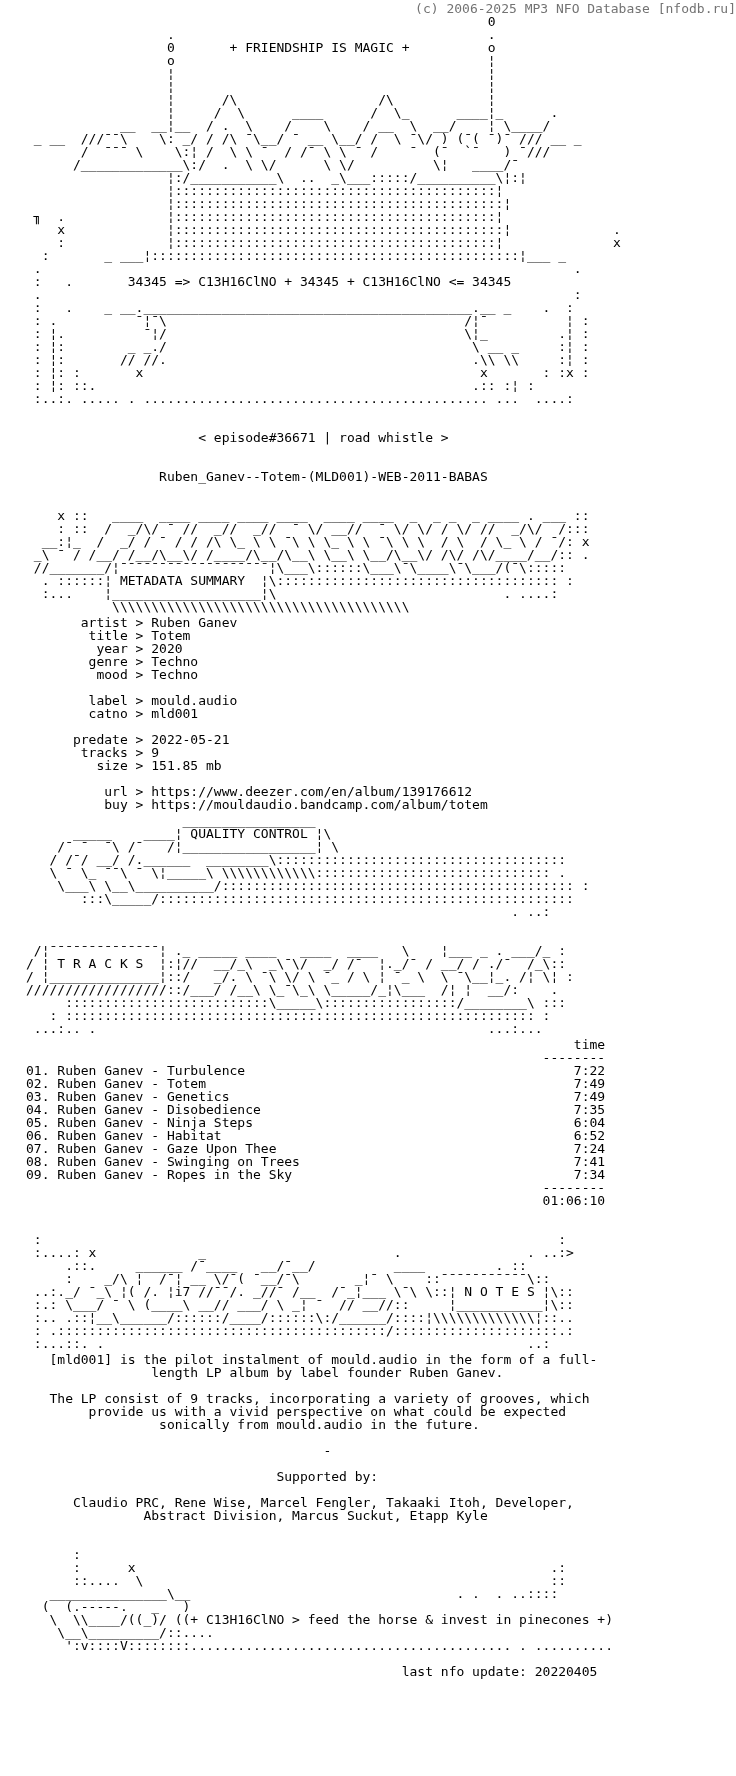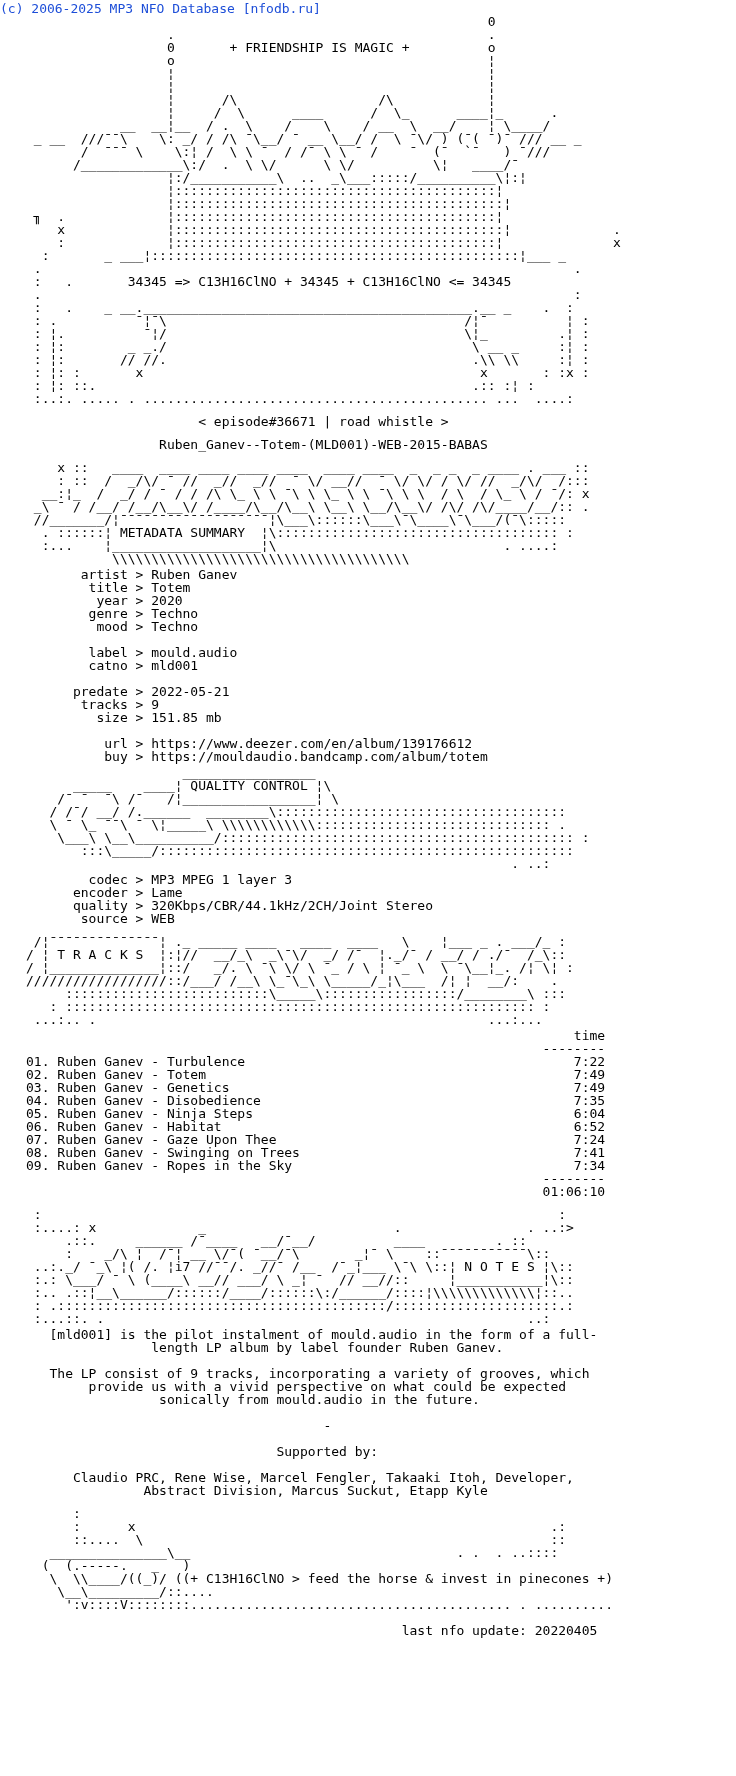--- a/index.html
+++ b/index.html
@@ -3,29 +3,29 @@
 <meta charset="utf-8">
 <style>
   html,body{margin:0;padding:0;background:#ffffff;}
   body{width:736px;min-height:1776px;}
   .page{
     font-family:"DejaVu Sans Mono", "Liberation Mono", monospace;
     font-size:13px;line-height:13px;color:#000000;
     padding-top:2px;
   }
   .notice{
-    color:#1d4ed8;text-align:left;white-space:pre;
+    color:#737373;text-align:right;white-space:pre;
     font-family:inherit;font-size:13px;line-height:13px;
   }
   pre{
     font-family:inherit;font-size:13px;line-height:13px;
     margin:0 0 0 26px;padding:0;white-space:pre;
   }
   .mt1{margin-top:3px}
-  .mt2{margin-top:10px}
+  .mt2{margin-top:26px}
 </style>
 </head>
 <body>
 
 <div class="page">
 
   <div class="notice">(c) 2006-2025 MP3 NFO Database [nfodb.ru]</div>
 
   <pre>                                                           0
                   .                                        .
@@ -54,21 +54,21 @@
  : .          ¯¦¯\                                      /¦¯          ¦ :
  : ¦.          ¯¦/                                      \¦_         .¦ :
  : ¦:        _ _./                                       \ __ _     :¦ :
  : ¦:       // //.                                       .\\ \\     :¦ :
  : ¦: :       x                                           x       : :x :
  : ¦: ::.                                                .:: :¦ :
  :..:. ..... . ............................................ ...  ....:</pre>
 
   <pre class="mt2">                      &lt; episode#36671 | road whistle &gt;</pre>
 
-  <pre class="mt2">                 Ruben_Ganev--Totem-(MLD001)-WEB-2015-BABAS</pre>
+  <pre class="mt2">                 Ruben_Ganev--Totem-(MLD001)-WEB-2011-BABAS</pre>
 
   <pre class="mt2">    x ::   ____  ____ ____ ____ ____  ____ ____  _  _ _  _ ____ . ___ ::
     : ::  /  _/\/ ¯ //  _//  _//  ¯ \/ __//  ¯ \/ \/ / \/ //  _/\/  /:::
   __:¦_  /  _/ / ¯ / / /\ \_ \ \ ¯\ \ \_ \ \ ¯\ \ \  / \  / \_ \ / ¯/: x
  _\ ¯ / /__/ /__/\__\/ /____/\__/\__\ \__\ \__/\__\/ /\/ /\/____/__/:: .
  //_______/¦¯¯¯¯¯¯¯¯¯¯¯¯¯¯¯¯¯¯¯¦\___\::::::\___\¯\____\¯\___/(¯\:::::
   . ::::::¦ METADATA SUMMARY  ¦\:::::::::::::::::::::::::::::::::::: :
   :...    ¦___________________¦\                             . ....:
            \\\\\\\\\\\\\\\\\\\\\\\\\\\\\\\\\\\\\\</pre>
 
@@ -90,24 +90,20 @@
 
   <pre class="mt1">                    _________________
       _____    ____¦ QUALITY CONTROL ¦\
     /¯ ¯  ¯\ /¯   /¦_________________¦ \
    / /¯/ __/ /.______  ________\:::::::::::::::::::::::::::::::::::::
    \ ¯ \_ ¯¯\ ¯ \¦_____\ \\\\\\\\\\\\:::::::::::::::::::::::::::::: .
     \___\ \__\__________/::::::::::::::::::::::::::::::::::::::::::::: :
        :::\_____/:::::::::::::::::::::::::::::::::::::::::::::::::::::
                                                               . ..:</pre>
 
-  <pre class="mt1">        codec &gt; MP3 MPEG 1 layer 3
-      encoder &gt; Lame
-      quality &gt; 320Kbps/CBR/44.1kHz/2CH/Joint Stereo
-       source &gt; WEB</pre>
 
   <pre class="mt2"> /¦¯¯¯¯¯¯¯¯¯¯¯¯¯¯¦ ._ _____ ____   ____  ____   \    ¦___ _ . ___/_ :
 / ¦ T R A C K S  ¦:¦//  __/_\  _\¯\/  _/ /¯  ¦._/¯ / __/ / ./¯  /_\::
 / ¦______________¦::/   _/. \ ¯\ \/ \ ¯_ / \ ¦ ¯_ \  \ ¯\__¦_. /¦ \¦ :
 //////////////////::/___/ /__\ \_¯\_\ \_____/_¦\___  /¦ ¦  __/:    .
      ::::::::::::::::::::::::::\_____\:::::::::::::::::/________\ :::
    : :::::::::::::::::::::::::::::::::::::::::::::::::::::::::::: :
  ...:.. .                                                  ...:...</pre>
 
   <pre class="mt1">                                                                      time

